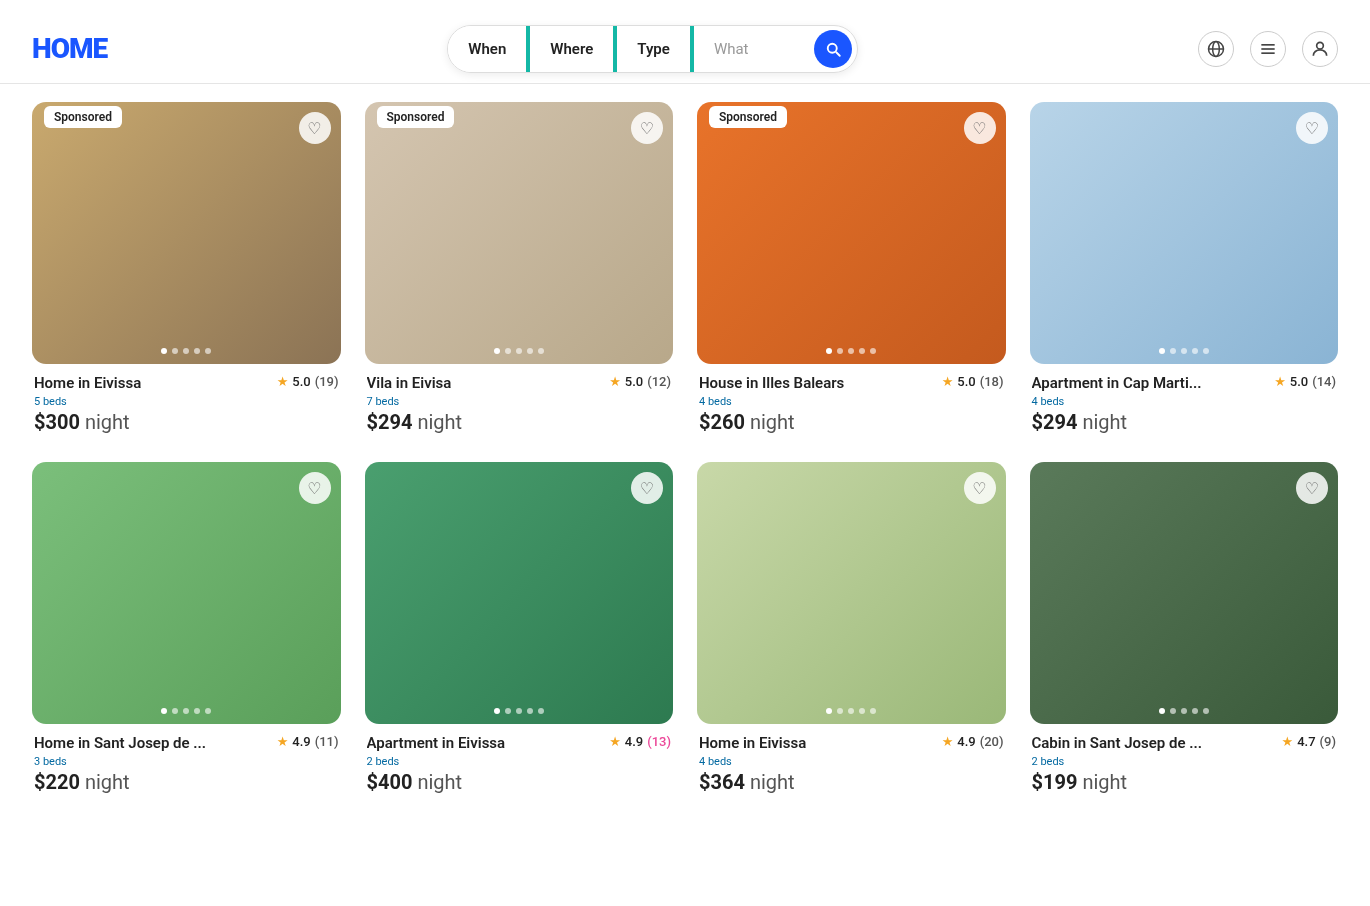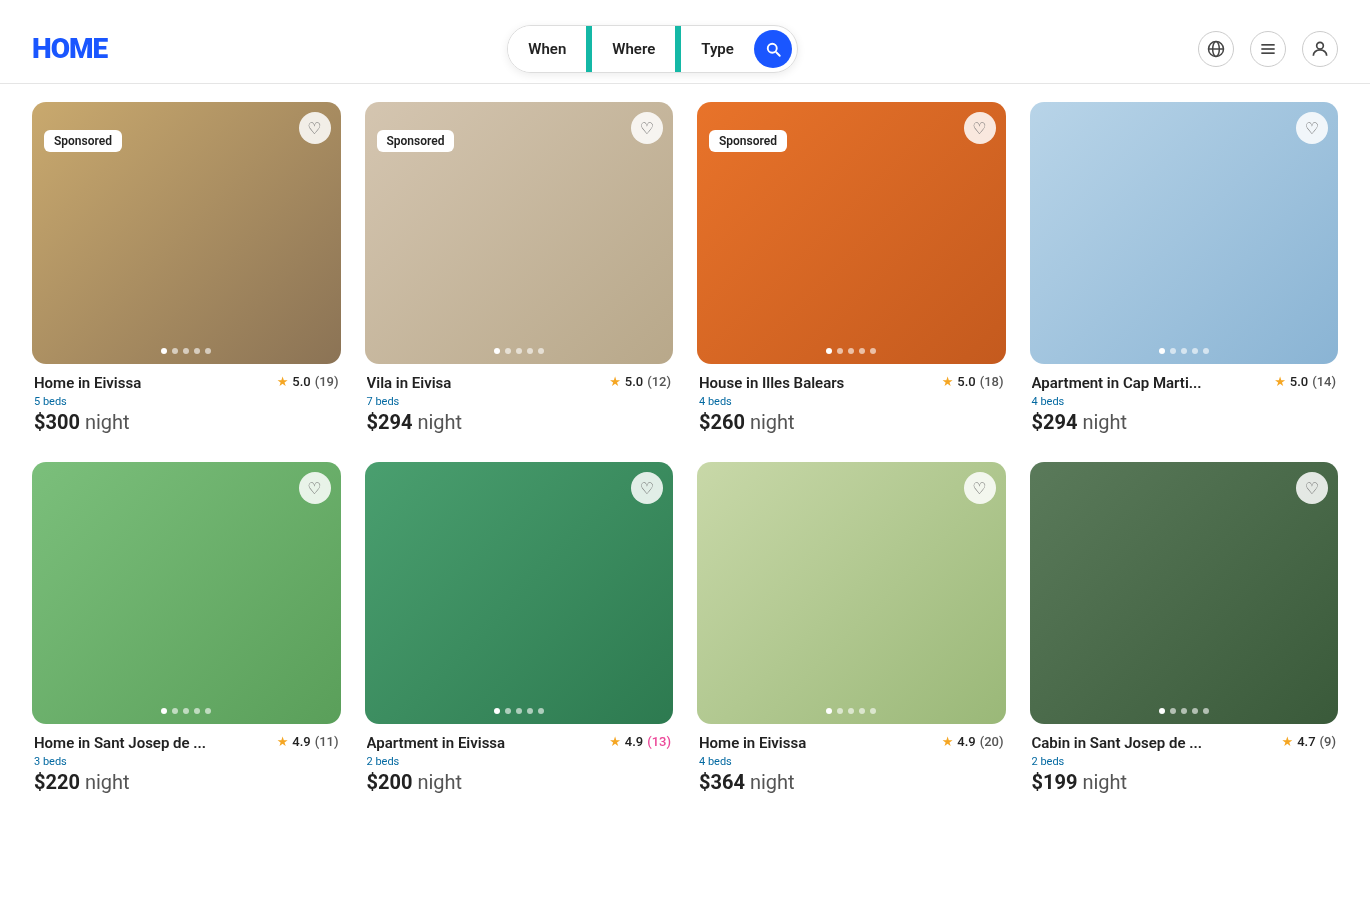--- a/index.html
+++ b/index.html
@@ -35,21 +35,21 @@
       box-shadow: 0 2px 8px rgba(0,0,0,0.08);
     }
     .search-segment {
       padding: 0 20px;
       height: 100%;
       display: flex;
       align-items: center;
       font-size: 15px;
       font-weight: 600;
       cursor: pointer;
-      border-right: 6px solid #14b8a6;
+      border-right: 4px solid #14b8a6;
       white-space: nowrap;
       background: #fff;
       transition: background 0.15s;
     }
     .search-segment:last-of-type { border-right: none; }
     .search-segment.what-segment {
       color: #999;
       font-weight: 400;
       flex: 1;
       min-width: 120px;
@@ -107,21 +107,21 @@
     .card-image-placeholder {
       width: 100%;
       height: 100%;
       display: flex;
       align-items: center;
       justify-content: center;
       font-size: 40px;
     }
     .sponsored-badge {
       position: absolute;
-      top: 28px;
+      top: 4px;
       left: 12px;
       background: white;
       border-radius: 6px;
       padding: 4px 10px;
       font-size: 12px;
       font-weight: 600;
       color: #222;
     }
     .heart-btn {
       position: absolute;
@@ -206,20 +206,21 @@
 </head>
 <body>
 
 <header class="header">
   <div class="logo">HOME</div>
 
   <div class="search-bar">
     <div class="search-segment">When</div>
     <div class="search-segment">Where</div>
     <div class="search-segment">Type</div>
+    <div class="search-segment what-segment">What</div>
     <button class="search-btn">
       <svg viewBox="0 0 24 24" xmlns="http://www.w3.org/2000/svg">
         <path d="M21 21l-4.35-4.35M17 11A6 6 0 1 1 5 11a6 6 0 0 1 12 0z" stroke="white" stroke-width="2.5" stroke-linecap="round" fill="none"></path>
       </svg>
     </button>
   </div>
 
   <div class="header-right">
     <div class="header-icon">
       <svg viewBox="0 0 24 24" fill="none" stroke="#444" stroke-width="1.8">
@@ -409,21 +410,21 @@
       <div class="card-title-row">
         <div class="card-title">Apartment in Eivissa</div>
         <div class="card-rating">
           <span class="star">★</span>
           <span>4.9</span>
           <span style="color:#ec4899">(13)</span>
         </div>
       </div>
       <div class="card-beds">2 beds</div>
       <div class="card-price">
-        <strong>$200</strong>
+        <strong>$400</strong>
         <span> night</span>
       </div>
     </div>
   </div>
       <div class="card">
     <div class="card-image-wrap">
       <div class="card-image-placeholder bg-7"></div>
 
       <button class="heart-btn">♡</button>
       <div class="card-dots">

